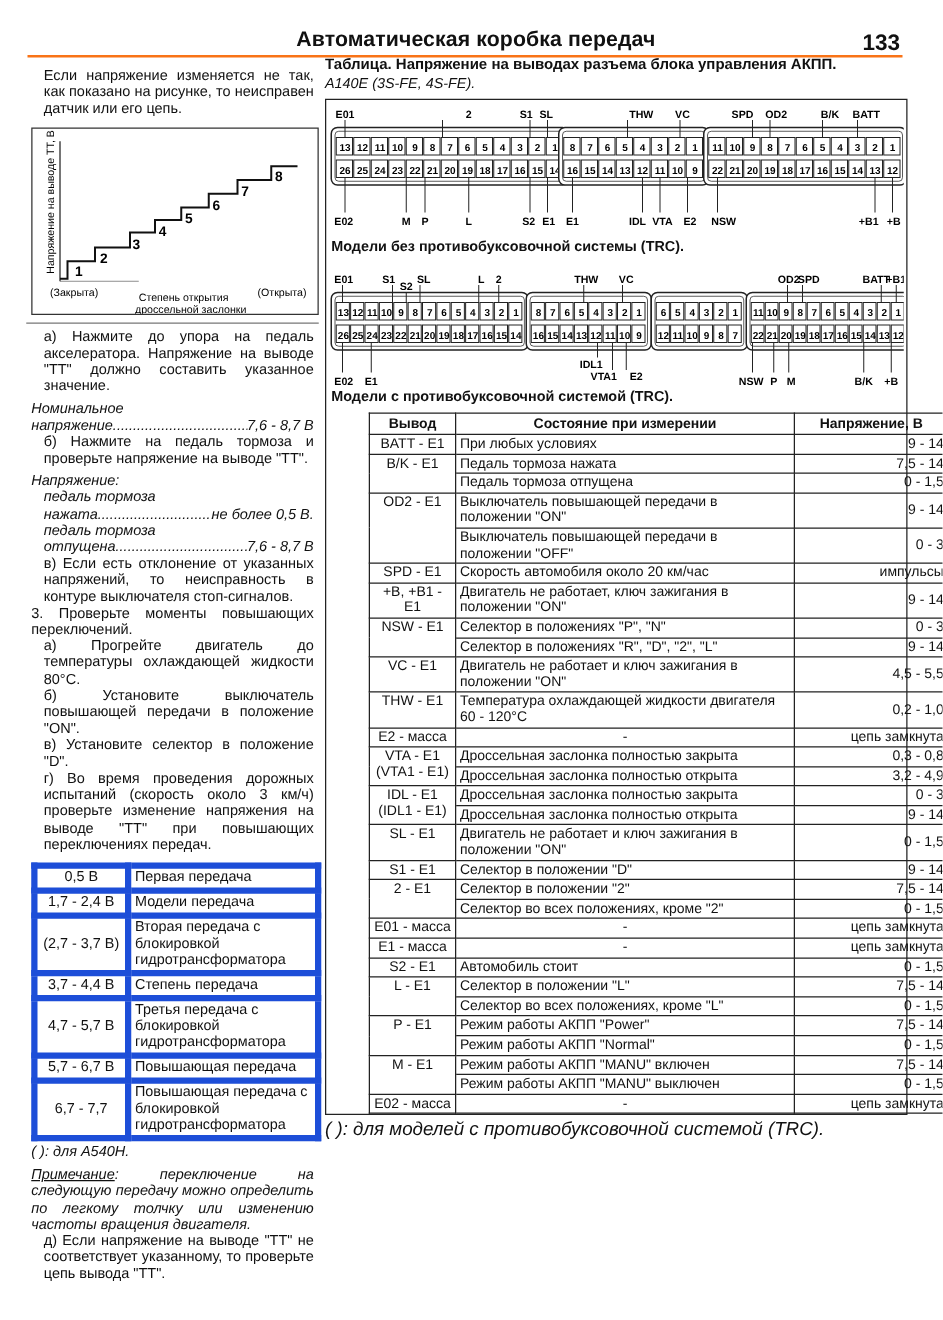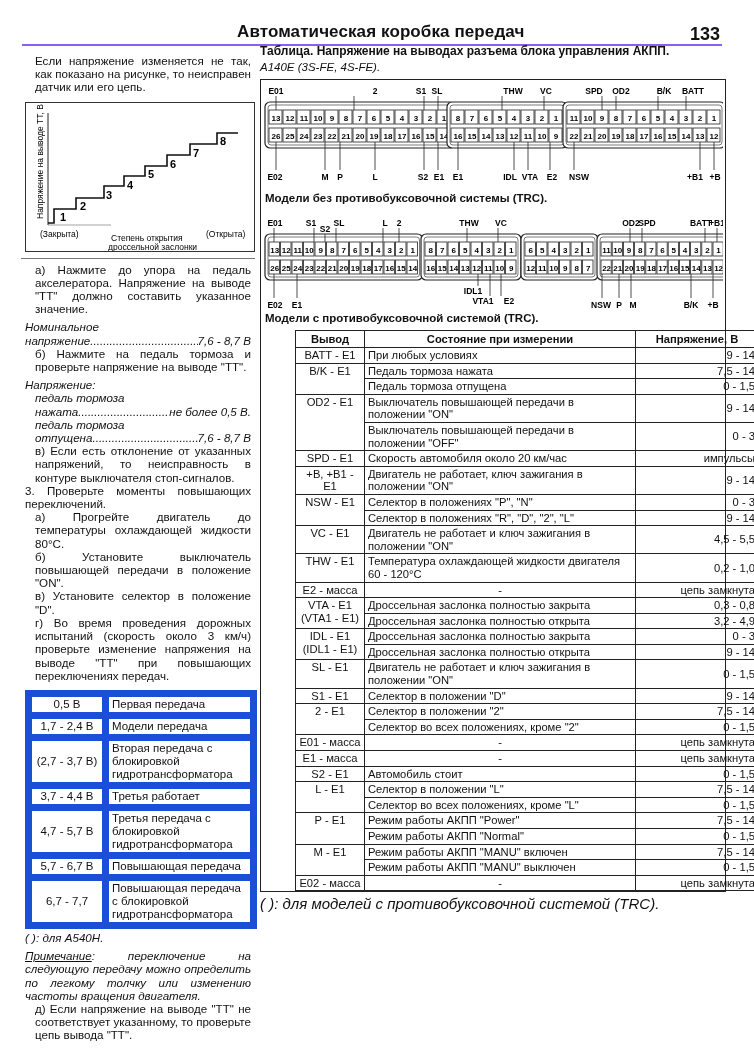--- a/index.html
+++ b/index.html
@@ -1,35 +1,35 @@
 <!DOCTYPE html>
 <html><head>
 <meta charset="utf-8">
 <style>
   html, body { margin:0; padding:0; background:#fff; }
   body { width:754px; height:1056px; position:relative; overflow:hidden;
          font-family:"Liberation Sans", "DejaVu Sans", sans-serif; color:#111; }
-  .header { position:absolute; left:22px; top:22px; width:700px; height:22px; border-bottom:2px solid #8b5cf6; }
+  .header { position:absolute; left:22px; top:22px; width:700px; height:22px; border-bottom:2px solid #f97316; }
   .header-title { position:absolute; left:215px; top:0; font-size:17px; font-weight:bold; letter-spacing:0.1px; }
   .page-num { position:absolute; right:2px; top:2px; font-size:18px; font-weight:bold; }
 
   .lcol { position:absolute; left:25px; top:54px; width:226px; font-size:11.6px; line-height:13.2px; }
   .lcol p { margin:0; text-align:justify; }
   .ind { padding-left:10px; }
   .it { font-style:italic; }
   .dots { display:flex; white-space:nowrap; overflow:hidden; }
   .dots .fill { flex:1; overflow:hidden; }
   .dots .fill::after { content:"..................................................................................."; }
   .gap { height:5px; }
 
   .graph { position:relative; width:228px; height:148px; border:1px solid #333; margin:8px 0 6px 0; }
   .graph svg { position:absolute; left:0; top:0; }
 
   .gear-table { border-collapse:collapse; width:232px; font-size:11.5px; margin-top:8px; }
-  .gear-table td { border:7px solid #1d4ed8; padding:1px 3px; line-height:13px; vertical-align:middle; }
+  .gear-table td { border:5px solid #1d4ed8; padding:1px 3px; line-height:13px; vertical-align:middle; }
   .gear-table td.v { text-align:center; width:64px; white-space:nowrap; }
 
   .rcol { position:absolute; left:260px; top:44px; width:468px; }
   .rtitle { font-size:12px; font-weight:bold; }
   .rsub { font-size:11.5px; font-style:italic; margin-top:3px; }
   .frame { border:1.5px solid #222; margin-top:6px; width:464px; }
   .diag { position:relative; height:132px; }
   .diag2 { position:relative; height:118px; border-top:none; }
   .diag-caption { position:absolute; left:4px; font-size:11.5px; font-weight:bold; }
 
@@ -114,21 +114,21 @@
     <tr>
           <td class="v">1,7 - 2,4 В</td>
           <td>Модели передача</td>
         </tr>
     <tr>
           <td class="v">(2,7 - 3,7 В)</td>
           <td>Вторая передача с блокировкой гидротрансформатора</td>
         </tr>
     <tr>
           <td class="v">3,7 - 4,4 В</td>
-          <td>Третья работает</td>
+          <td>Степень передача</td>
         </tr>
     <tr>
           <td class="v">4,7 - 5,7 В</td>
           <td>Третья передача с блокировкой гидротрансформатора</td>
         </tr>
     <tr>
           <td class="v">5,7 - 6,7 В</td>
           <td>Повышающая передача</td>
         </tr>
     <tr>

